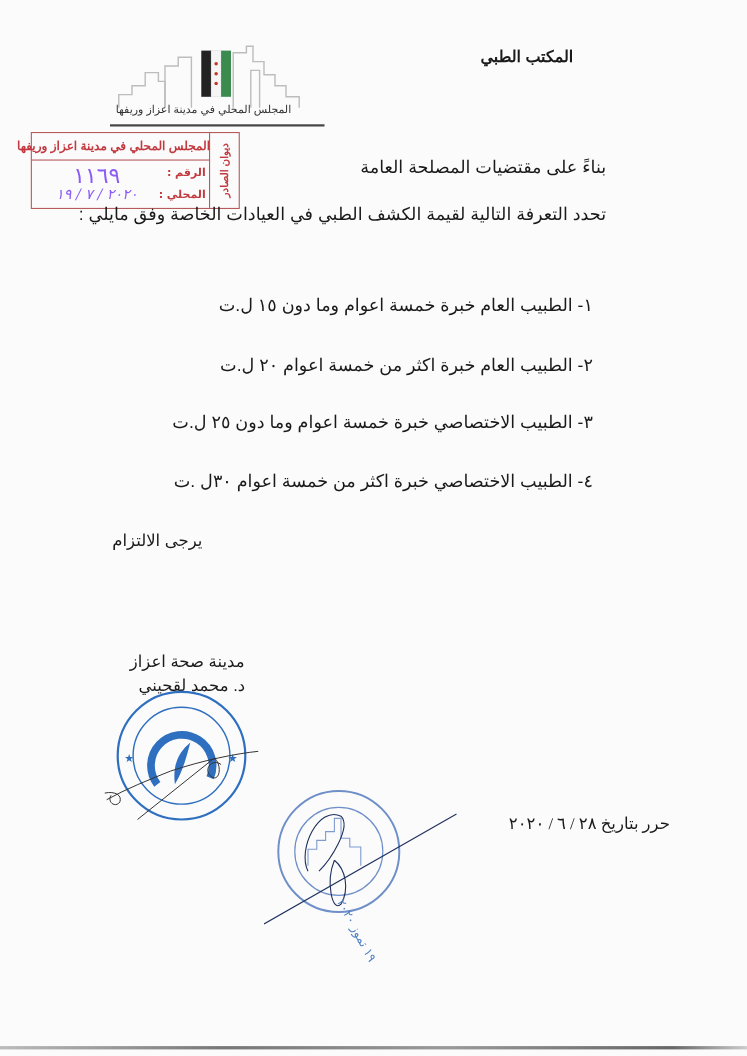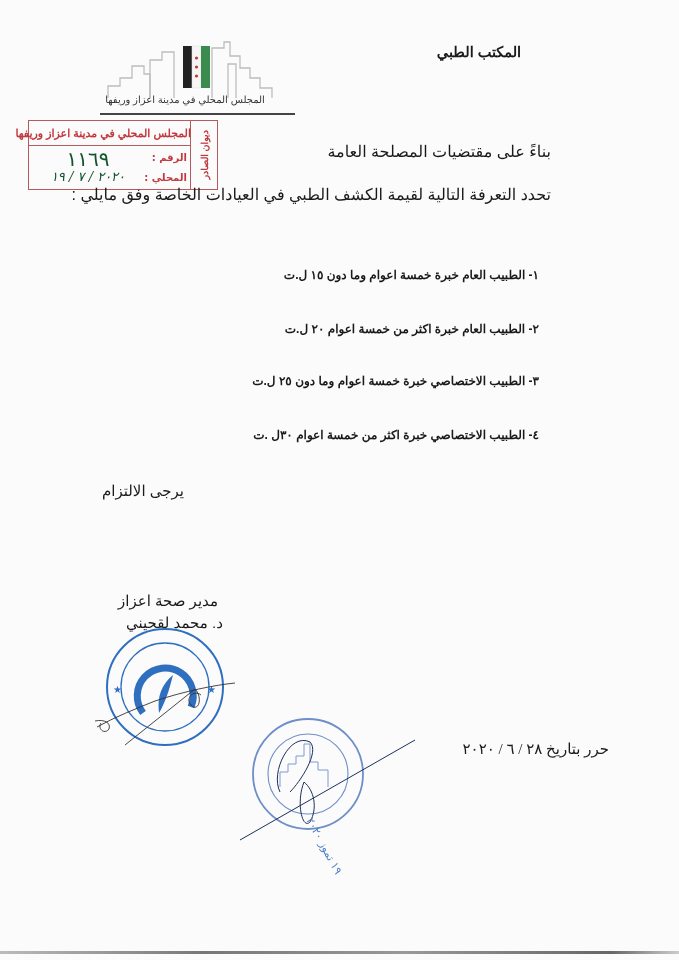--- a/index.html
+++ b/index.html
@@ -47,31 +47,31 @@
     .reg-top {
       position: absolute; left: 0; right: 26px; top: 0; height: 24px;
       border-bottom: 1.5px solid #b65a5e;
       font-size: 11px; font-weight: bold; text-align: center; line-height: 24px;
       font-family: "Liberation Sans", sans-serif;
     }
     .reg-row { position: absolute; right: 30px; left: 6px; height: 20px; font-size: 10px; font-weight: bold; }
     .reg-row .lbl { position: absolute; right: 0; top: 3px; }
     .reg-row .val {
       position: absolute; right: 50px; left: 4px; top: -2px; text-align: center;
-      font-family: "DejaVu Serif", serif; font-weight: normal; color: #14532d;
+      font-family: "DejaVu Serif", serif; font-weight: normal; color: #8b5cf6;
     }
     .reg-row.num .val { font-size: 20px; letter-spacing: 1px; }
     .reg-row.date .val { font-size: 13px; font-style: italic; top: 0; }
 
     
     .body-line {
       right: 128px; font-family: Liberation Sans, sans-serif; font-size: 16px;
     }
     .item-line {
-      right: 140px; font-family: "Liberation Sans", sans-serif; font-size: 12px; font-weight: bold;
+      right: 140px; font-family: "Liberation Sans", sans-serif; font-size: 16px;
     }
     .closing { right: 495px; font-family: "Liberation Sans", sans-serif; font-size: 15px; }
     .sig-title { left: 118px; font-family: "Liberation Sans", sans-serif; font-size: 15px; }
 
     .date-line {
       right: 70px; top: 740px; font-family: Liberation Serif, serif; font-size: 15px;
     }
 
     .bottom-rule {
       left: 0; top: 951px; width: 679px; height: 3px;
@@ -126,21 +126,21 @@
 <div class="abs body-line rtl" style="top:142px;">بناءً على مقتضيات المصلحة العامة</div>
 <div class="abs body-line rtl" style="top:185px; right:128px;">تحدد التعرفة التالية لقيمة الكشف الطبي في العيادات الخاصة وفق مايلي :</div>
 
 <div class="abs item-line rtl" style="top:268px;">١- الطبيب العام خبرة خمسة اعوام وما دون ١٥  ل.ت</div>
 <div class="abs item-line rtl" style="top:322px;">٢- الطبيب العام خبرة اكثر من خمسة اعوام ٢٠ ل.ت</div>
 <div class="abs item-line rtl" style="top:374px;">٣- الطبيب الاختصاصي خبرة خمسة اعوام وما دون  ٢٥ ل.ت</div>
 <div class="abs item-line rtl" style="top:428px;">٤- الطبيب الاختصاصي خبرة اكثر من خمسة اعوام  ٣٠ل .ت</div>
 
 <div class="abs closing rtl" style="top:482px;">يرجى الالتزام</div>
 
-<div class="abs sig-title rtl" style="top:592px;">مدير صحة اعزاز</div>
+<div class="abs sig-title rtl" style="top:592px;">مدينة صحة اعزاز</div>
 <div class="abs sig-title rtl" style="top:614px; left:126px;">د. محمد لقحيني</div>
 
 <svg class="abs" style="left:95px; top:625px;" width="140" height="125" viewBox="0 0 140 125">
   <g fill="none" stroke="#2f6fc0">
     <circle cx="70" cy="62" r="58" stroke-width="2"></circle>
     <circle cx="70" cy="62" r="44" stroke-width="1.3"></circle>
   </g>
   <text x="18" y="68" fill="#2f6fc0" font-size="10">★</text>
   <text x="112" y="68" fill="#2f6fc0" font-size="10">★</text>
   <path d="M48 88 A28 28 0 1 1 96 82" fill="none" stroke="#2f6fc0" stroke-width="7"></path>

